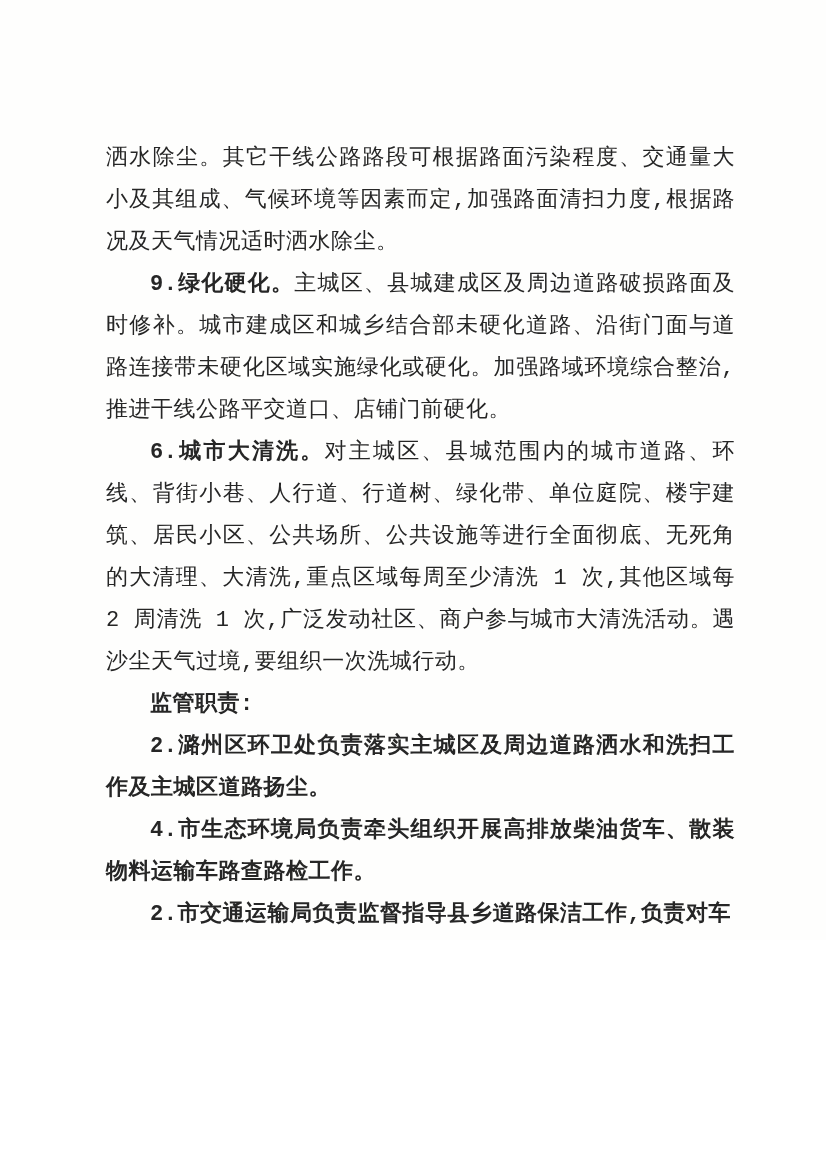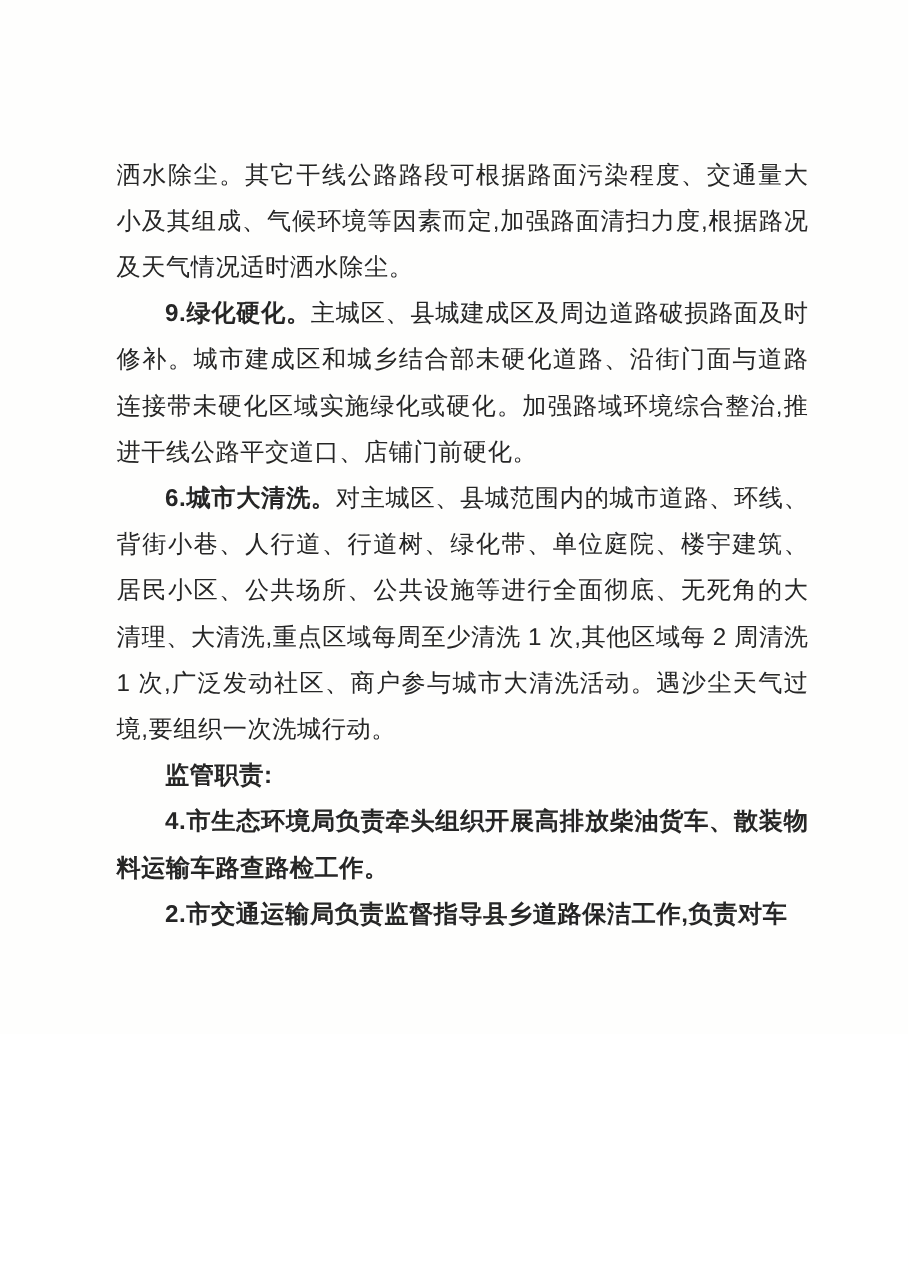--- a/index.html
+++ b/index.html
@@ -7,21 +7,21 @@
     padding: 0;
     background: #ffffff;
   }
   .page {
     position: relative;
     width: 826px;
     height: 940px;
     background: #fefefdff;
     background-color: #fefefd;
     overflow: hidden;
-    font-family: Liberation Sans, sans-serif;
+    font-family: Liberation Mono, monospace;
   }
   .text-block {
     position: absolute;
     left: 106px;
     top: 138px;
     width: 629px;
   }
   .para {
     margin: 0;
     padding: 0;
@@ -55,20 +55,21 @@
 </head>
 <body>
 
 <div class="page">
 
   <div class="text-block">
       <p class="para"><span class="run">洒水除尘。其它干线公路路段可根据路面污染程度、交通量大小及其组成、气候环境等因素而定,加强路面清扫力度,根据路况及天气情况适时洒水除尘。</span></p>
       <p class="para indent"><span class="run bold">9.绿化硬化。</span><span class="run">主城区、县城建成区及周边道路破损路面及时修补。城市建成区和城乡结合部未硬化道路、沿街门面与道路连接带未硬化区域实施绿化或硬化。加强路域环境综合整治,推进干线公路平交道口、店铺门前硬化。</span></p>
       <p class="para indent"><span class="run bold">6.城市大清洗。</span><span class="run">对主城区、县城范围内的城市道路、环线、背街小巷、人行道、行道树、绿化带、单位庭院、楼宇建筑、居民小区、公共场所、公共设施等进行全面彻底、无死角的大清理、大清洗,重点区域每周至少清洗 1 次,其他区域每 2 周清洗 1 次,广泛发动社区、商户参与城市大清洗活动。遇沙尘天气过境,要组织一次洗城行动。</span></p>
       <p class="para indent"><span class="run bold">监管职责:</span></p>
+      <p class="para indent"><span class="run bold">2.潞州区环卫处负责落实主城区及周边道路洒水和洗扫工作及主城区道路扬尘。</span></p>
       <p class="para indent"><span class="run bold">4.市生态环境局负责牵头组织开展高排放柴油货车、散装物料运输车路查路检工作。</span></p>
       <p class="para indent"><span class="run bold">2.市交通运输局负责监督指导县乡道路保洁工作,负责对车</span></p>
     </div>
 
   <div class="page-footer">
     <span class="dash-left">—</span><span class="page-num">10</span><span class="dash-right">—</span>
   </div>
 
 </div>
 

